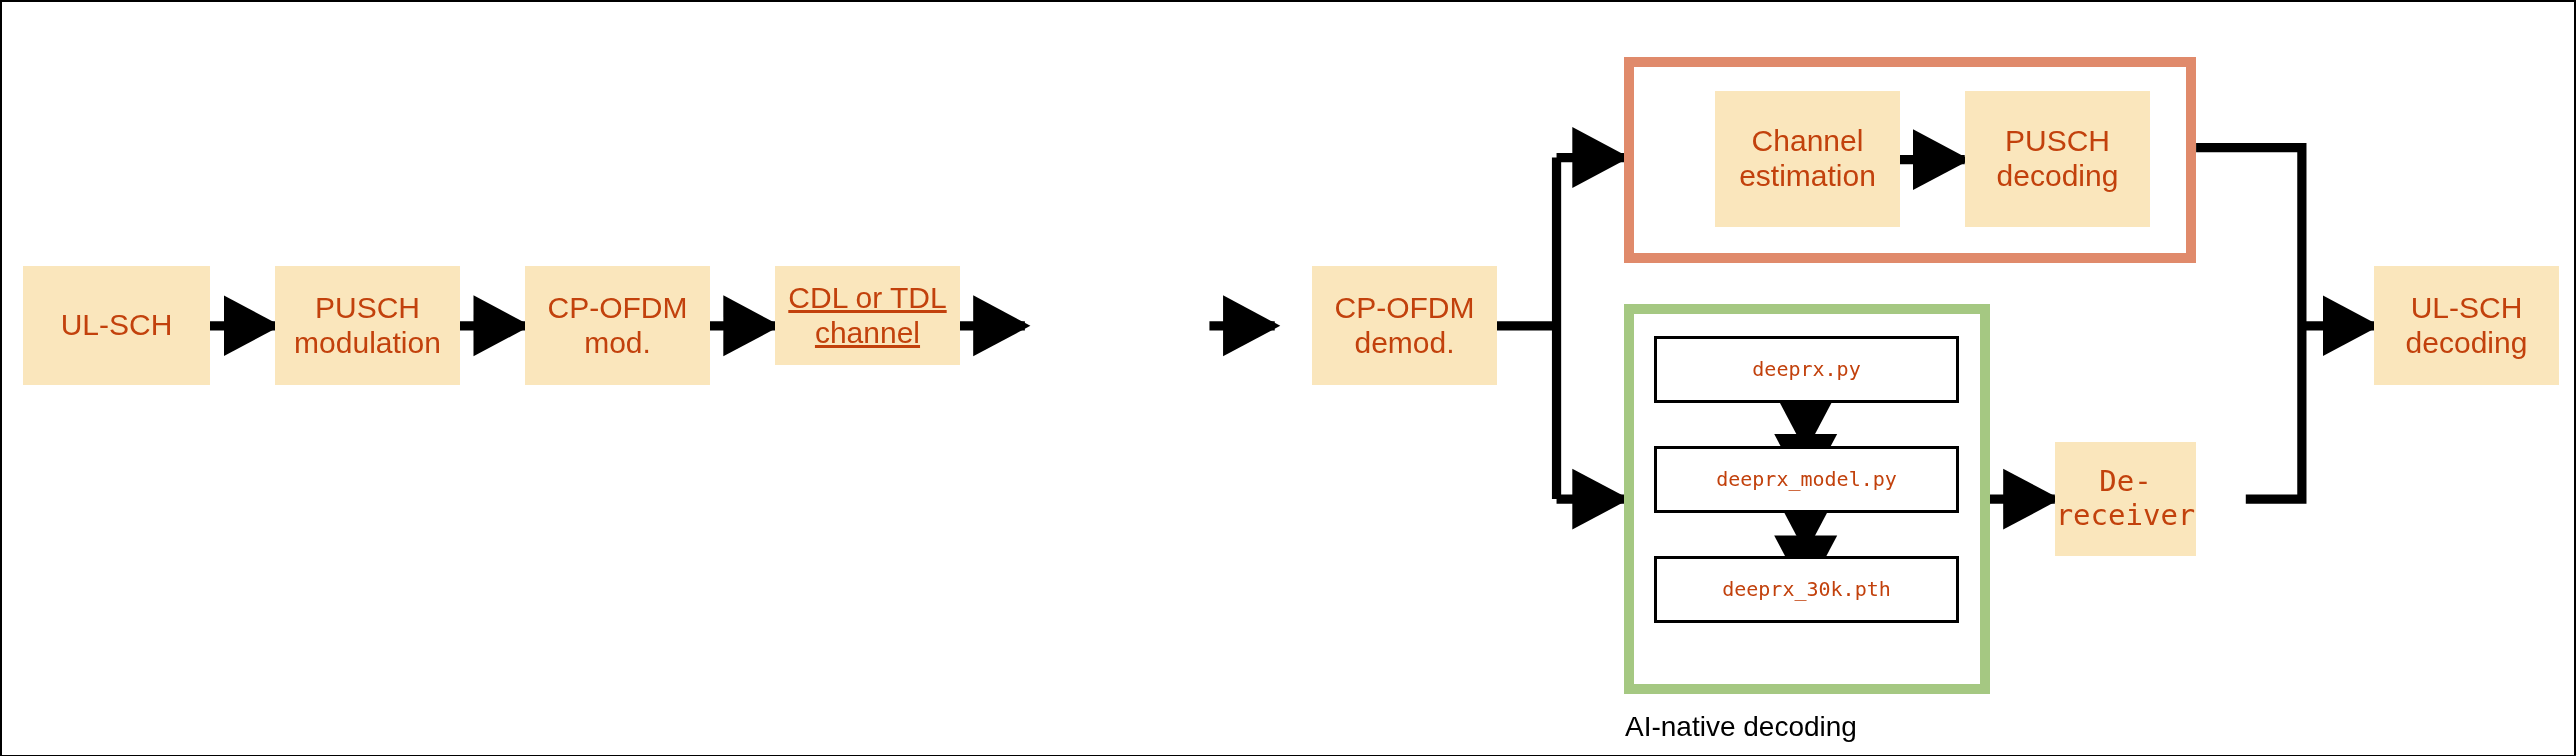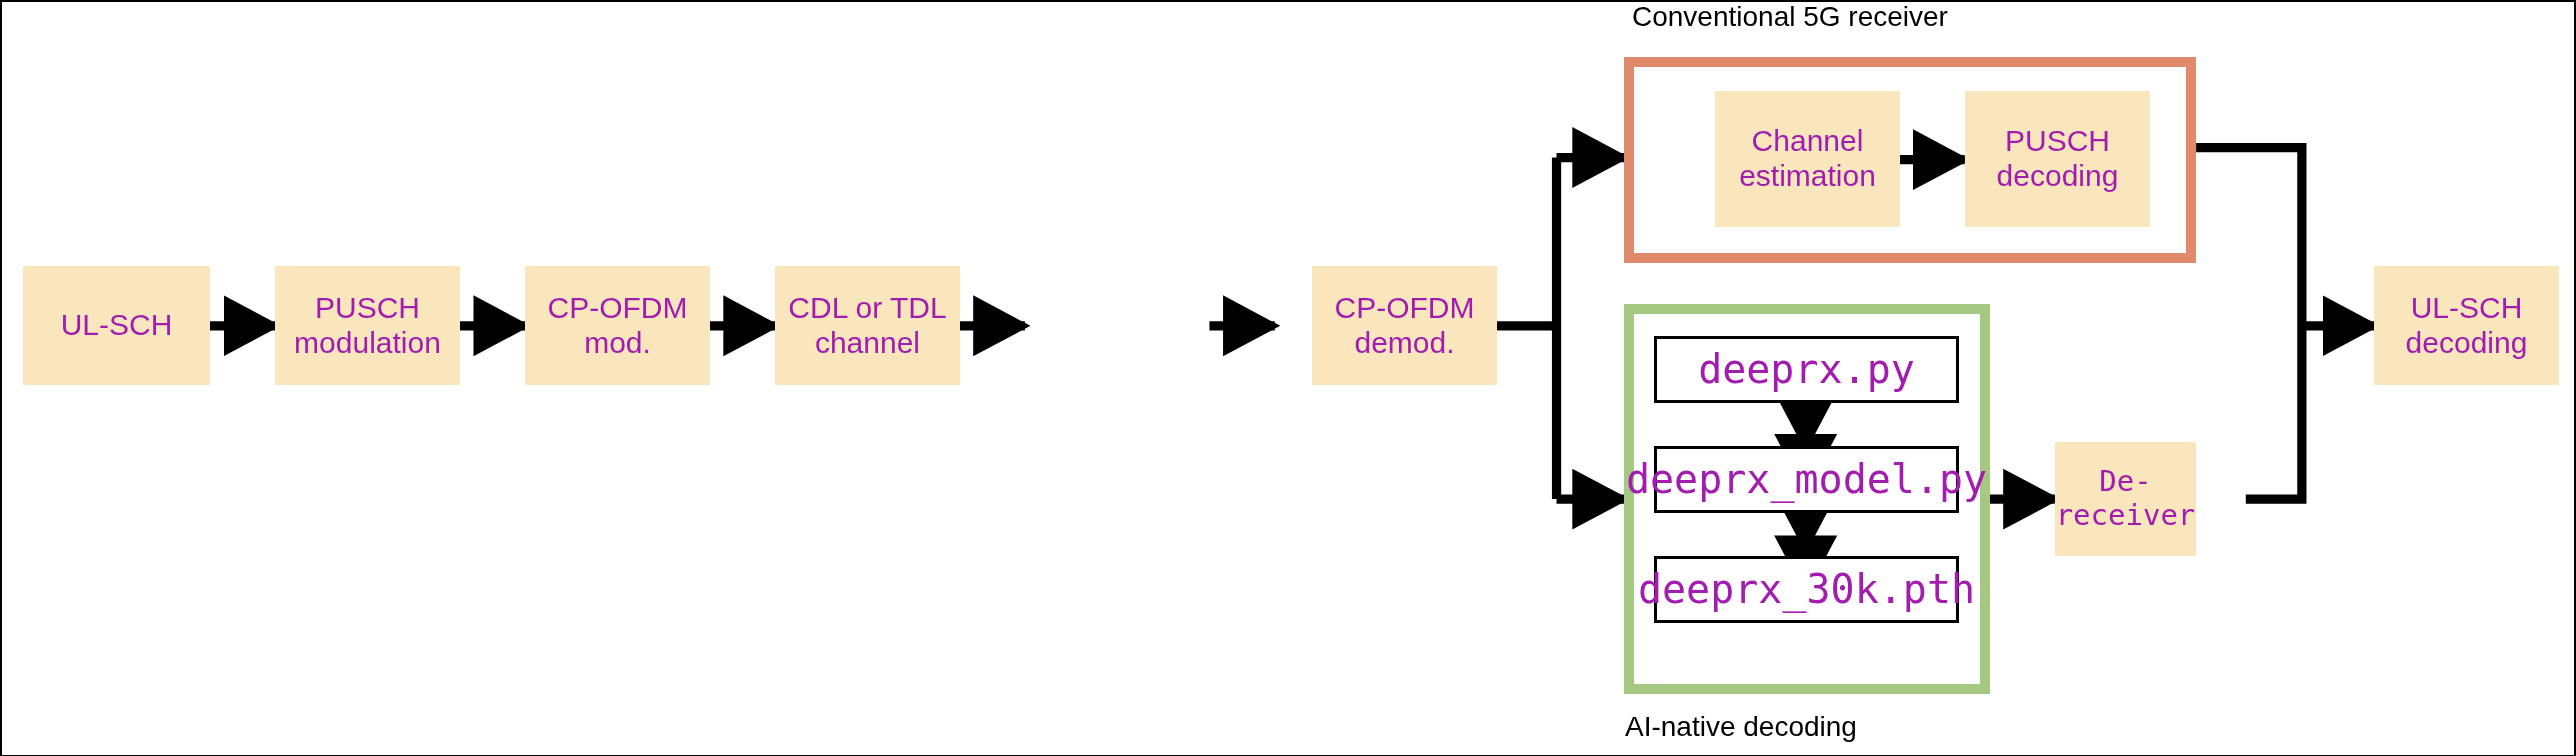--- a/index.html
+++ b/index.html
@@ -25,32 +25,32 @@
     height: 757px;
   }
   .node {
     position: absolute;
     box-sizing: border-box;
     display: flex;
     align-items: center;
     justify-content: center;
     text-align: center;
     line-height: 1.16;
-    color: #a21caf;
+    color: #c2410c;
   }
   .node-fill {
     background: #fae6bc;
     font-family: "Liberation Sans", sans-serif;
     font-size: 30px;
   }
   .node-file {
     background: #ffffff;
     border: 3.5px solid #000000;
     font-family: "DejaVu Sans Mono", monospace;
-    font-size: 40px;
+    font-size: 20px;
     letter-spacing: 0px;
   }
   .node-mono {
     background: #fae6bc;
     font-family: "DejaVu Sans Mono", monospace;
     font-size: 29px;
   }
   .group-box {
     position: absolute;
     box-sizing: border-box;
@@ -120,21 +120,20 @@
     </g>
     <g stroke="#000000" stroke-width="13" fill="none" marker-end="url(#ah)">
       <path d="M3240,456 L3342,456"></path>
     </g>
   </svg>
 
   <div class="group-box group-conventional" style="left:1622px; top:55px; width:572px; height:206px;"></div>
 
   <div class="group-box group-ainative" style="left:1622px; top:302px; width:366px; height:390px;"></div>
 
-  <div class="group-label" style="left:1630px; top:-1.4px;">Conventional 5G receiver</div>
 
   <div class="group-label" style="left:1623px; top:709px;">AI-native decoding</div>
 
   <div class="node node-fill" style="left:21px; top:264px; width:187px; height:119px;">
     <span>UL-SCH</span>
   </div>
 
   <div class="node node-fill" style="left:273px; top:264px; width:185px; height:119px;">
     <div>
       <div>PUSCH</div>
@@ -142,21 +141,21 @@
     </div>
   </div>
 
   <div class="node node-fill" style="left:523px; top:264px; width:185px; height:119px;">
     <div>
       <div>CP-OFDM</div>
       <div>mod.</div>
     </div>
   </div>
 
-  <div class="node node-fill" style="left:773px; top:264px; width:185px; height:119px;">
+  <div class="node node-fill" style="left:773px; top:264px; width:185px; height:99px;text-decoration:underline;">
     <div>
       <div>CDL or TDL</div>
       <div>channel</div>
     </div>
   </div>
 
 
   <div class="node node-fill" style="left:1310px; top:264px; width:185px; height:119px;">
     <div>
       <div>CP-OFDM</div>

